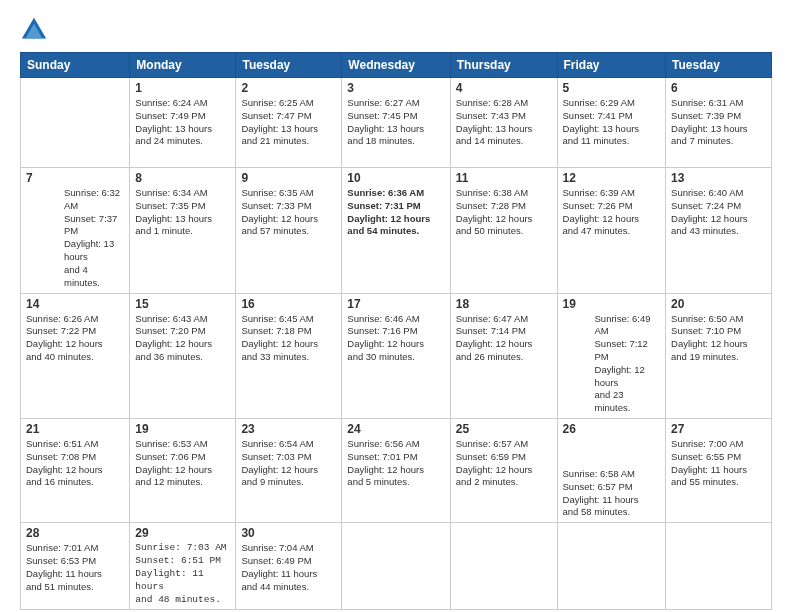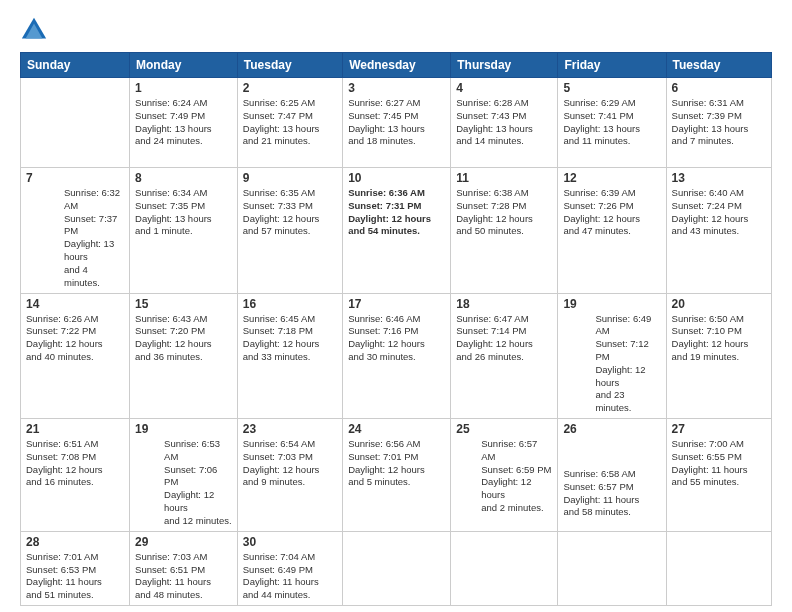--- a/index.html
+++ b/index.html
@@ -281,42 +281,42 @@
         <tr>
           <td>
             <span class="day-number">21</span>
             <div class="day-info" style="white-space: pre-line;">Sunrise: 6:51 AM
 Sunset: 7:08 PM
 Daylight: 12 hours
 and 16 minutes.</div>
           </td>
           <td>
             <span class="day-number">19</span>
-            <div class="day-info" style="white-space: pre-line; margin-left: 29px;">Sunrise: 6:53 AM
+            <div class="day-info" style="white-space: pre-line;">Sunrise: 6:53 AM
 Sunset: 7:06 PM
 Daylight: 12 hours
 and 12 minutes.</div>
           </td>
           <td>
             <span class="day-number">23</span>
             <div class="day-info" style="white-space: pre-line;">Sunrise: 6:54 AM
 Sunset: 7:03 PM
 Daylight: 12 hours
 and 9 minutes.</div>
           </td>
           <td>
             <span class="day-number">24</span>
             <div class="day-info" style="white-space: pre-line;">Sunrise: 6:56 AM
 Sunset: 7:01 PM
 Daylight: 12 hours
 and 5 minutes.</div>
           </td>
           <td>
             <span class="day-number">25</span>
-            <div class="day-info" style="white-space: pre-line; margin-left: 25px;">Sunrise: 6:57 AM
+            <div class="day-info" style="white-space: pre-line;">Sunrise: 6:57 AM
 Sunset: 6:59 PM
 Daylight: 12 hours
 and 2 minutes.</div>
           </td>
           <td>
             <span class="day-number">26</span>
             <div class="day-info" style="white-space: pre-line; margin-top: 32px;">Sunrise: 6:58 AM
 Sunset: 6:57 PM
 Daylight: 11 hours
 and 58 minutes.</div>
@@ -332,21 +332,21 @@
         <tr>
           <td>
             <span class="day-number">28</span>
             <div class="day-info" style="white-space: pre-line;">Sunrise: 7:01 AM
 Sunset: 6:53 PM
 Daylight: 11 hours
 and 51 minutes.</div>
           </td>
           <td>
             <span class="day-number">29</span>
-            <div class="day-info" style="white-space: pre-line;">Sunrise: 7:03 AM
+            <div class="day-info" style="white-space: pre-line; font-family: Liberation Mono, monospace;">Sunrise: 7:03 AM
 Sunset: 6:51 PM
 Daylight: 11 hours
 and 48 minutes.</div>
           </td>
           <td>
             <span class="day-number">30</span>
             <div class="day-info" style="white-space: pre-line;">Sunrise: 7:04 AM
 Sunset: 6:49 PM
 Daylight: 11 hours
 and 44 minutes.</div>

